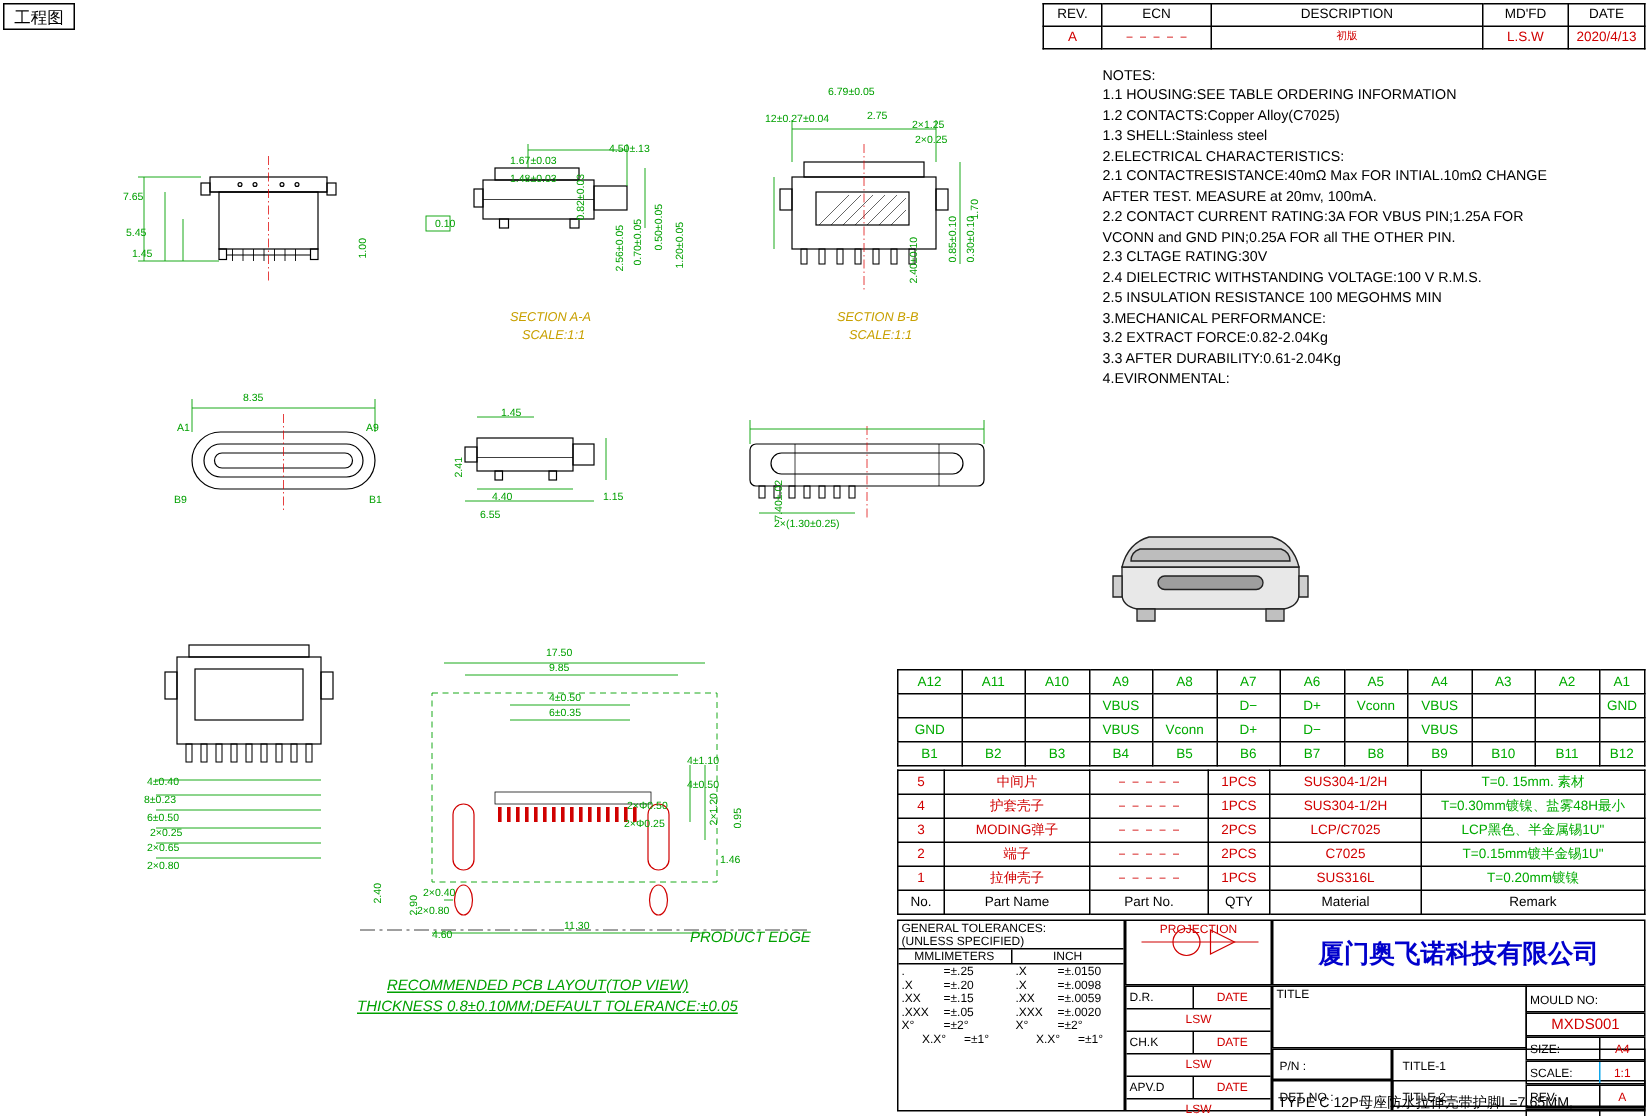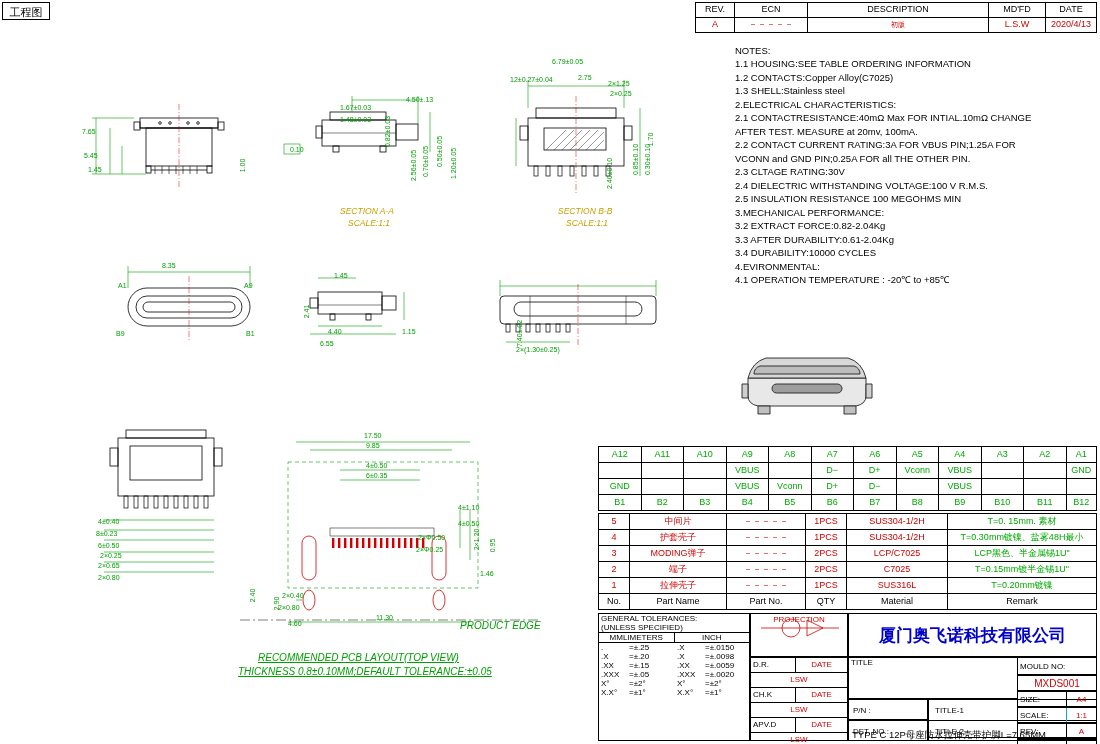--- a/index.html
+++ b/index.html
@@ -69,23 +69,21 @@
   <div class="ln">    2.1 CONTACTRESISTANCE:40mΩ Max FOR INTIAL.10mΩ CHANGE</div>
   <div class="ln">         AFTER TEST. MEASURE at 20mv, 100mA.</div>
   <div class="ln">    2.2 CONTACT CURRENT RATING:3A FOR VBUS PIN;1.25A FOR</div>
   <div class="ln">         VCONN and GND PIN;0.25A FOR all THE OTHER PIN.</div>
   <div class="ln">    2.3 CLTAGE RATING:30V</div>
   <div class="ln">    2.4 DIELECTRIC WITHSTANDING VOLTAGE:100 V R.M.S.</div>
   <div class="ln">    2.5 INSULATION RESISTANCE 100 MEGOHMS MIN</div>
   <div class="ln">3.MECHANICAL PERFORMANCE:</div>
   <div class="ln">    3.2 EXTRACT FORCE:0.82-2.04Kg</div>
   <div class="ln">    3.3 AFTER DURABILITY:0.61-2.04Kg</div>
-  <div class="ln">    3.4 DURABILITY:10000 CYCLES</div>
   <div class="ln">4.EVIRONMENTAL:</div>
-  <div class="ln">    4.1 OPERATION TEMPERATURE : -20℃ to +85℃</div>
 </div>
 
 <svg width="1100" height="744">
   <g stroke="#000" fill="none" stroke-width="0.8">
 
     <g>
       <rect x="140" y="118" width="78" height="10"></rect>
       <rect x="146" y="128" width="66" height="38"></rect>
       <line x1="140" y1="128" x2="218" y2="128"></line>
       <rect x="134" y="122" width="6" height="8"></rect>
@@ -527,21 +525,21 @@
         <div class="xs" style="width:48px">=±.05</div>
         <div class="xs" style="width:28px">.XXX</div>
         <div class="xs">=±.0020</div>
       </div>
     <div style="display:flex;">
         <div class="xs" style="width:28px;padding-left:2px">X°</div>
         <div class="xs" style="width:48px">=±2°</div>
         <div class="xs" style="width:28px">X°</div>
         <div class="xs">=±2°</div>
       </div>
-    <div style="display:flex;">
+    <div style="display:flex;justify-content:center;">
         <div class="xs" style="width:28px;padding-left:2px">X.X°</div>
         <div class="xs" style="width:48px">=±1°</div>
         <div class="xs" style="width:28px">X.X°</div>
         <div class="xs">=±1°</div>
       </div>
   </div>
 
   <div class="tb" style="left:152px;top:0;width:98px;height:44px;">
     <div class="lbl ctr red" style="padding-top:1px;">PROJECTION</div>
     <svg width="98" height="28">

